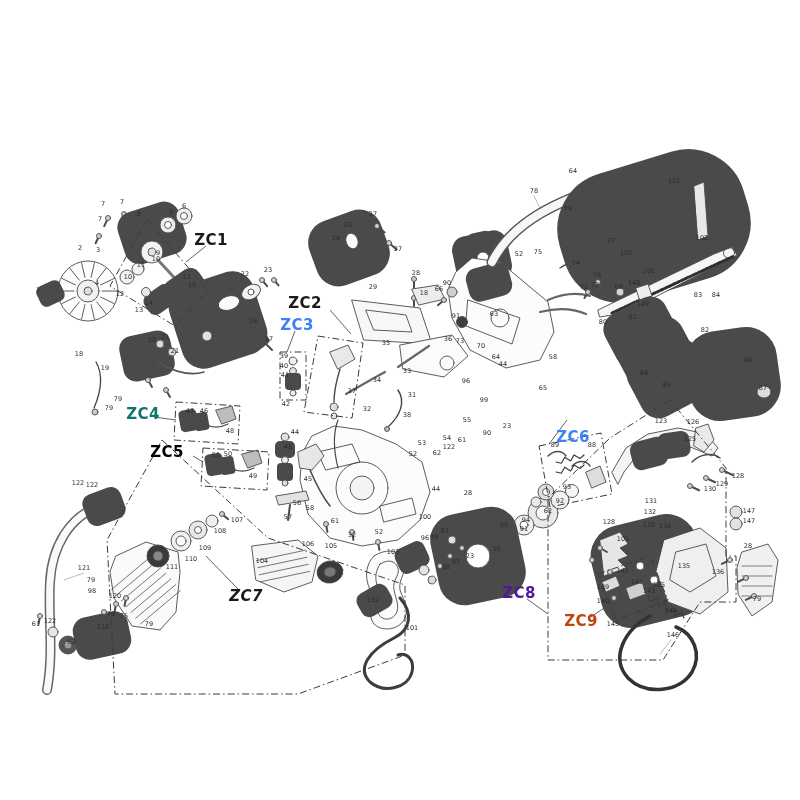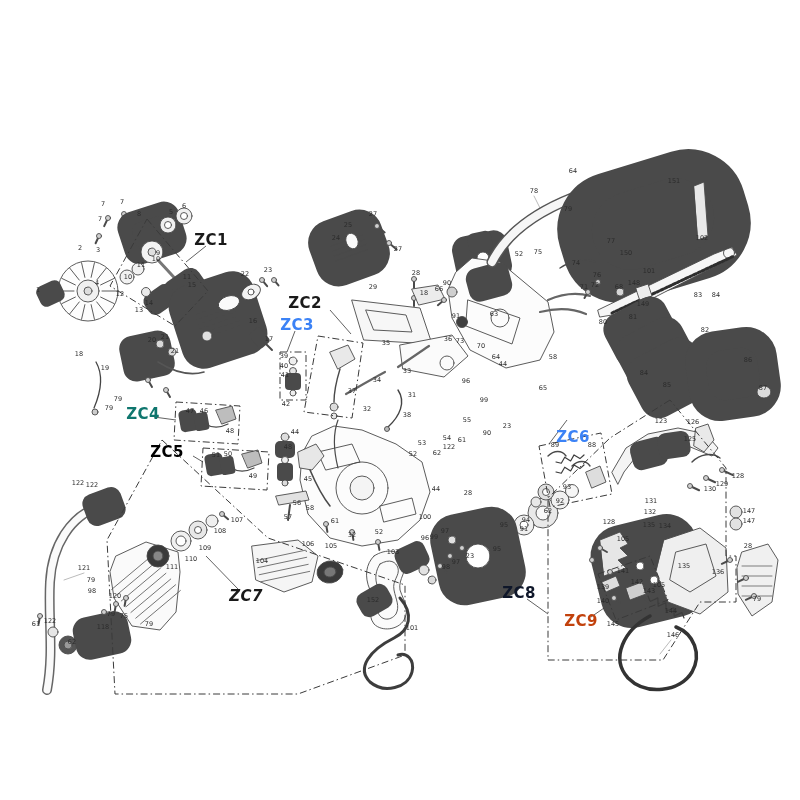--- a/index.html
+++ b/index.html
@@ -527,15 +527,15 @@
         <text x="373" y="602" text-anchor="middle" class="callout" fill="#2b2b2b">152</text>
       </g>
     </svg>
   <div class="zone-label" style="left: 211px; top: 240px; color: rgb(26, 26, 26);">ZC1</div>
   <div class="zone-label" style="left: 305px; top: 303px; color: rgb(26, 26, 26);">ZC2</div>
   <div class="zone-label" style="left: 297px; top: 325px; color: #3b82f6;">ZC3</div>
   <div class="zone-label" style="left: 143px; top: 390px; color: #0f766e; margin-top: 24px;">ZC4</div>
   <div class="zone-label" style="left: 167px; top: 452px; color: #000000;">ZC5</div>
   <div class="zone-label" style="left: 573px; top: 414px; color: #3b82f6; margin-top: 23px;">ZC6</div>
   <div class="zone-label" style="left: 246px; top: 596px; color: rgb(26, 26, 26); font-style: italic;">ZC7</div>
-  <div class="zone-label" style="left: 519px; top: 593px; color: #0f172a;">ZC8</div>
+  <div class="zone-label" style="left: 519px; top: 593px; color: #4c1d95;">ZC8</div>
   <div class="zone-label" style="left: 581px; top: 621px; color: #c2410c;">ZC9</div>
 </div>
 
 </body></html>

